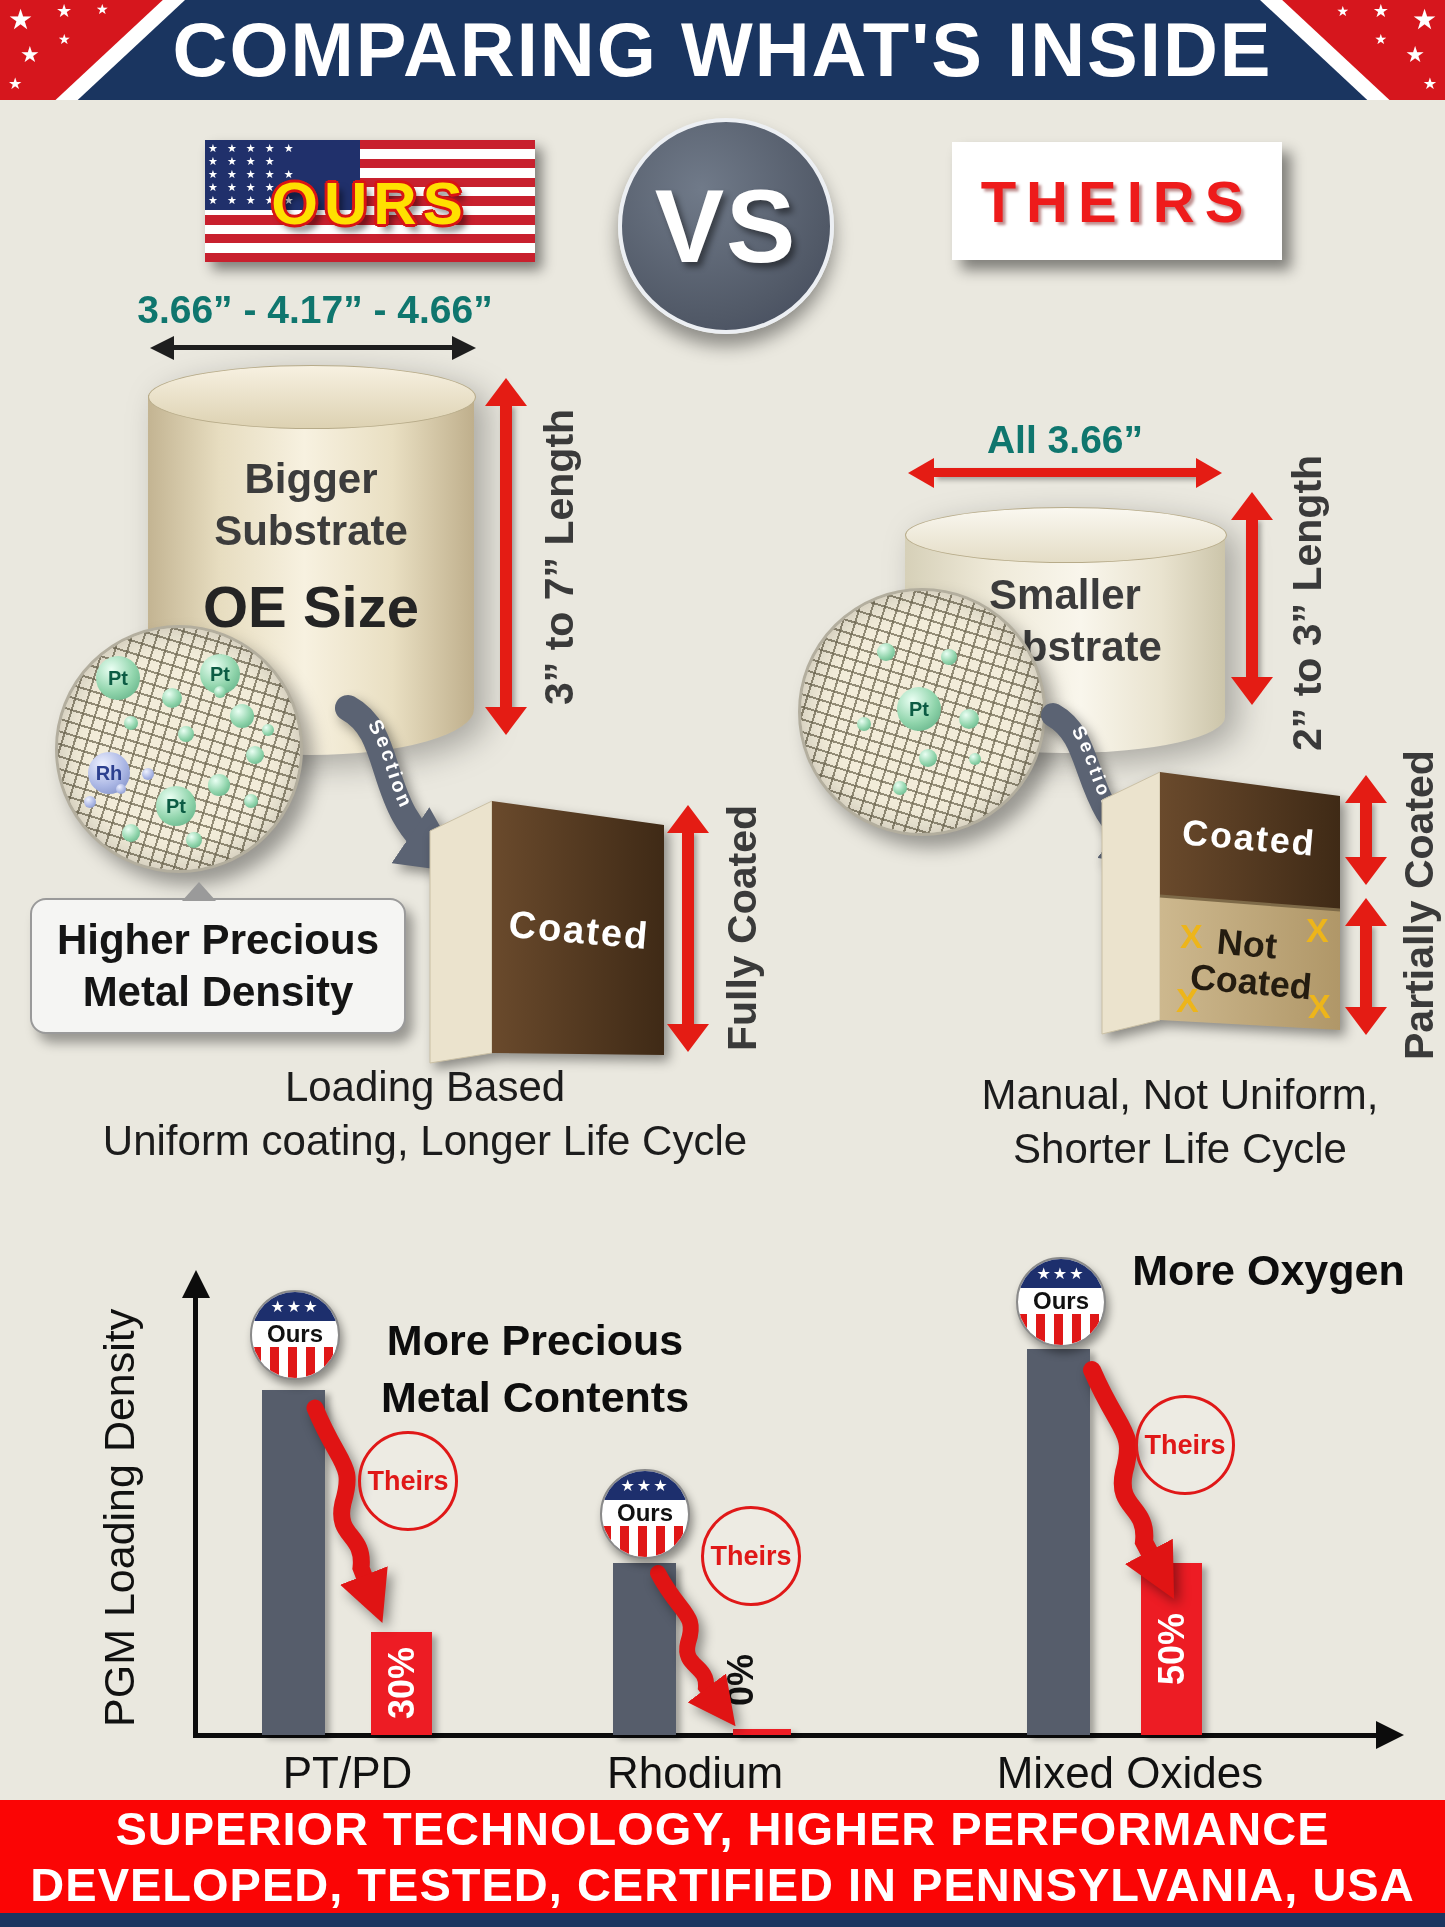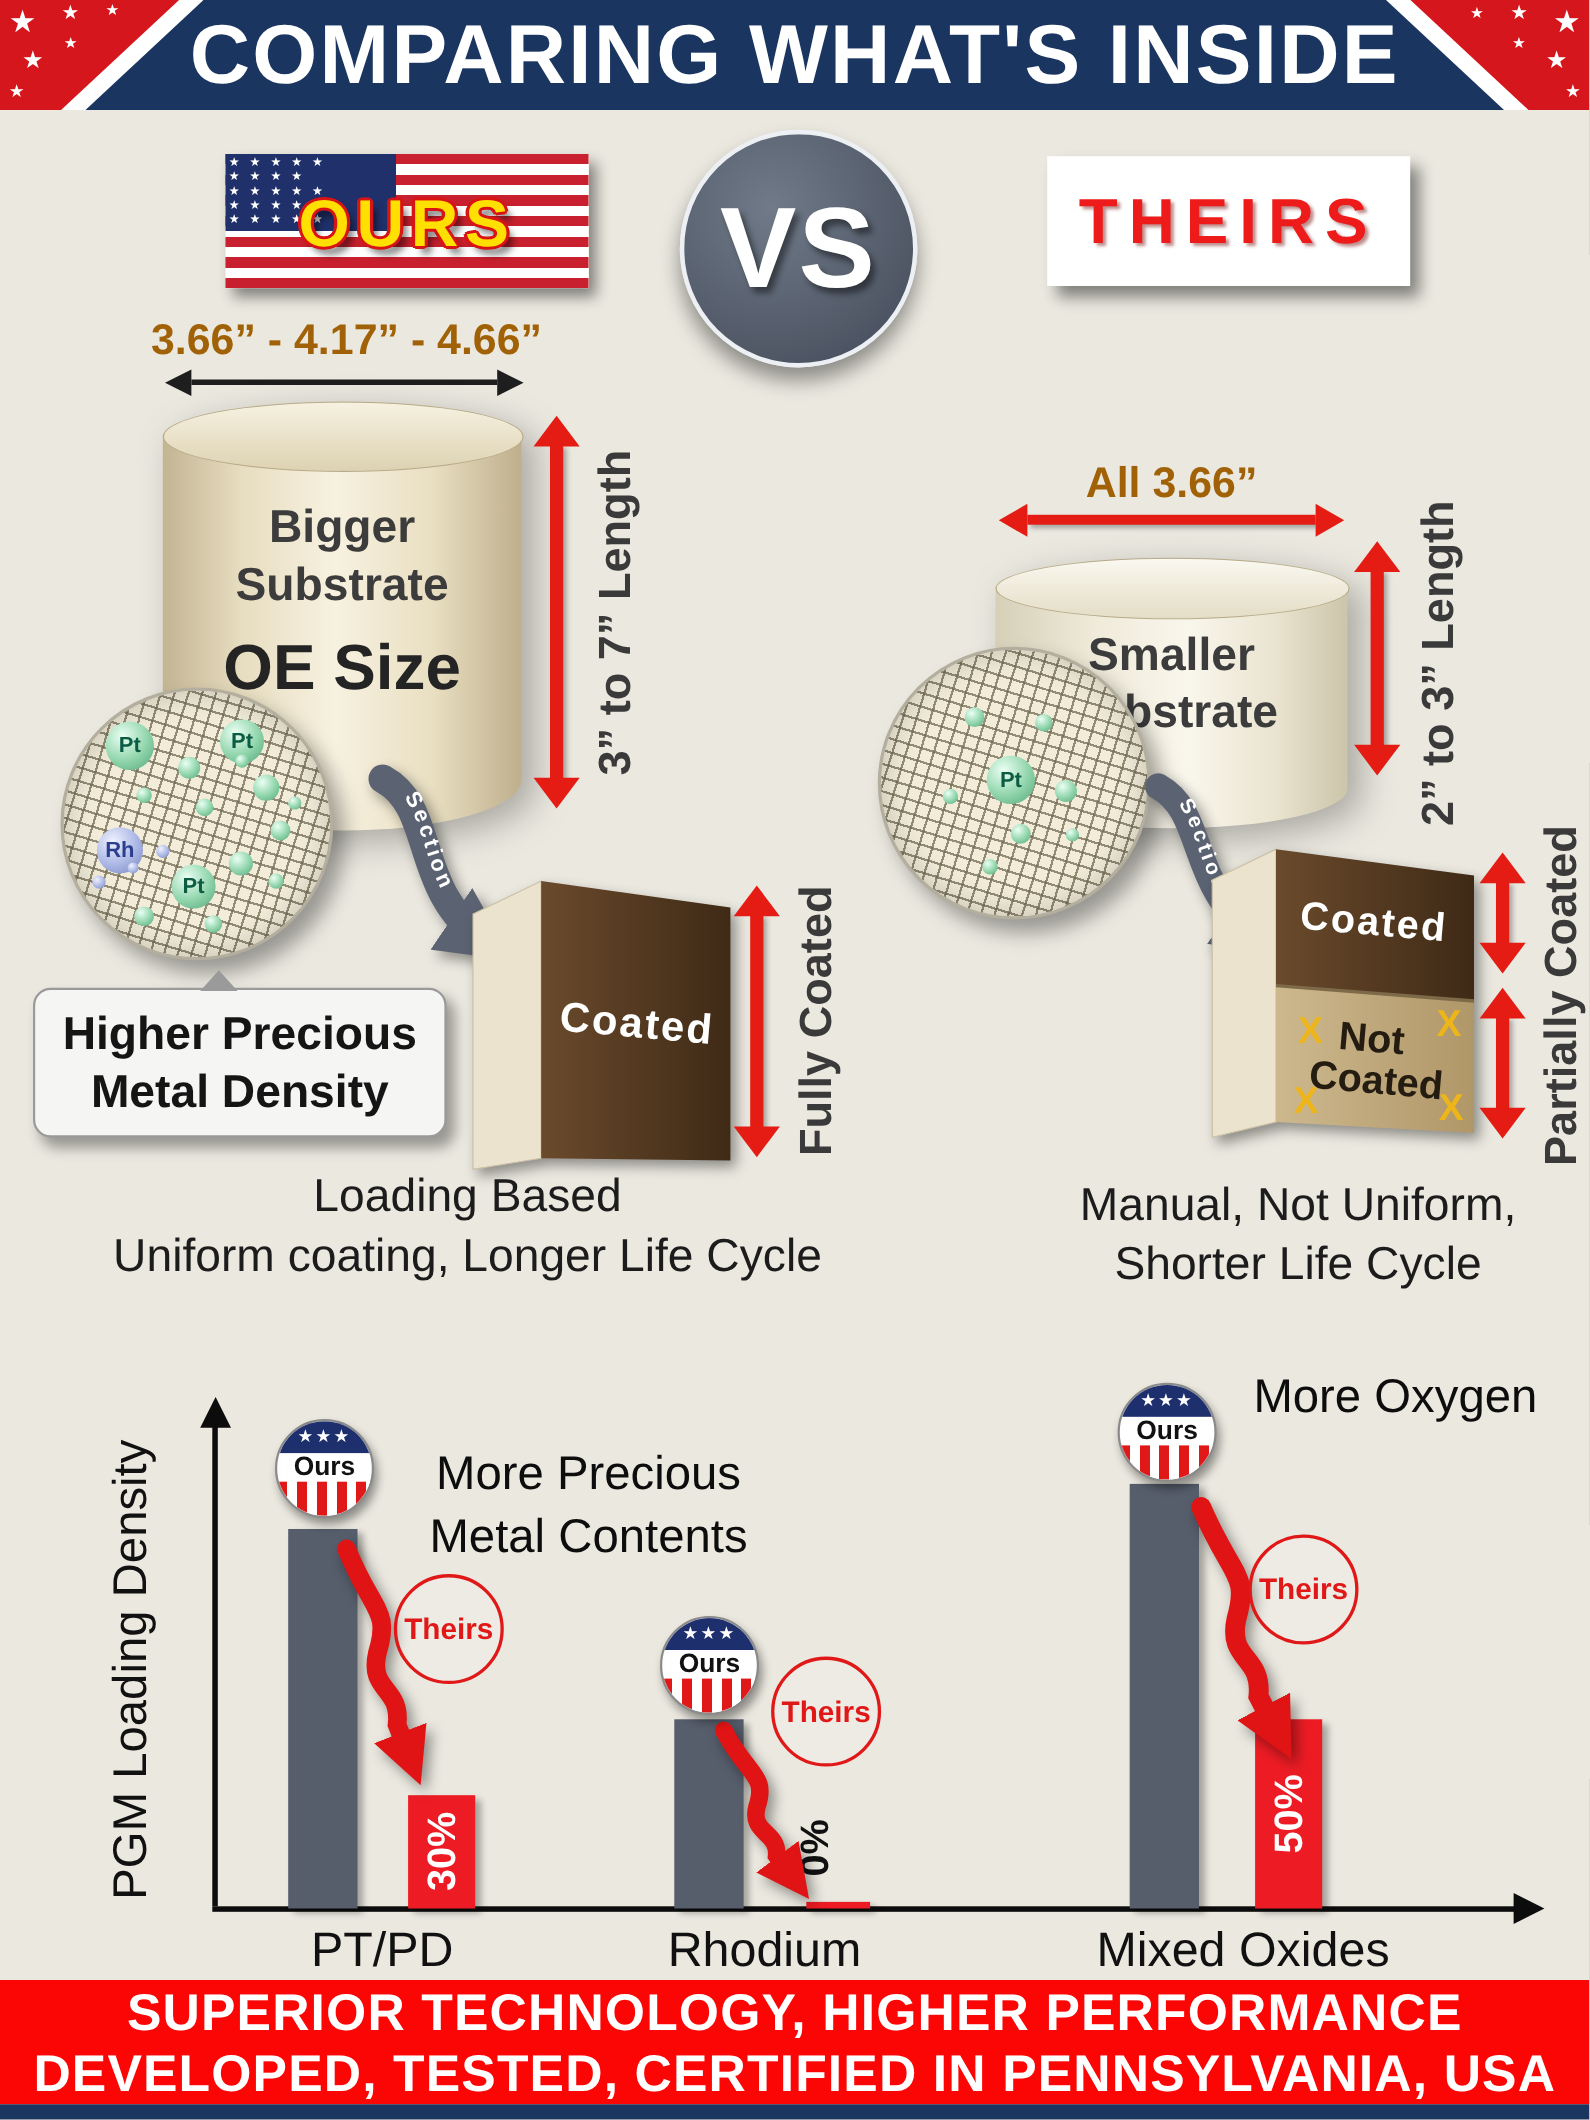--- a/index.html
+++ b/index.html
@@ -63,21 +63,21 @@
         writing-mode:vertical-rl;transform:rotate(180deg);white-space:nowrap;}
 
   
   .cyl{position:absolute;filter:drop-shadow(12px 10px 16px rgba(0,0,0,.28));}
   .cyl-body{position:absolute;left:0;right:0;bottom:0;}
   .cyl-top{position:absolute;left:0;width:100%;border-radius:50%;border:1px solid #b7ab89;}
   .cyl-text{position:absolute;width:100%;text-align:center;}
   .cyl-line{font-size:42px;font-weight:600;color:#3c3c3c;line-height:52px;}
   .cyl-big{font-size:58px;font-weight:800;color:#242424;margin-top:16px;}
 
-  .dim-label{position:absolute;text-align:center;font-size:39px;font-weight:700;color:#a16207;white-space:nowrap;}
+  .dim-label{position:absolute;text-align:center;font-size:39px;font-weight:700;color:#0f766e;white-space:nowrap;}
   .len-label{font-size:41px;font-weight:600;color:#3a3a3a;}
 
   
   .mag{position:absolute;width:242px;height:242px;border-radius:50%;overflow:hidden;
        border:3px solid #b3ae9e;background-color:#f2ecd9;
        background-image:repeating-linear-gradient(17deg,rgba(115,108,85,.75) 0 2px,transparent 2px 12px),
                         repeating-linear-gradient(107deg,rgba(115,108,85,.75) 0 2px,transparent 2px 12px);
        box-shadow:10px 12px 18px rgba(0,0,0,.35), inset 0 0 30px rgba(0,0,0,.2);}
   .dot{position:absolute;border-radius:50%;display:flex;align-items:center;justify-content:center;}
   .dot.g{background:radial-gradient(circle at 35% 30%,#eafff3,#8fd4ab 55%,#55a67c);}
@@ -106,21 +106,21 @@
   .bar-labelwrap{position:absolute;inset:0;display:flex;align-items:center;justify-content:center;overflow:visible;}
   .pct{writing-mode:vertical-rl;transform:rotate(180deg);color:#fff;font-weight:800;font-size:36px;}
   .badge-ours{position:absolute;width:86px;height:86px;border-radius:50%;overflow:hidden;
         border:2px solid #8a8a8a;box-shadow:3px 6px 9px rgba(0,0,0,.4);background:#fff;z-index:4;}
   .b-top{height:34%;background:#1d2f6d;color:#fff;font-size:16px;text-align:center;line-height:29px;letter-spacing:2px;}
   .b-mid{height:30%;display:flex;align-items:center;justify-content:center;font-size:24px;font-weight:800;color:#111;}
   .b-bot{height:36%;background:repeating-linear-gradient(90deg,#e01818 0 9px,#fff 9px 18px);}
   .badge-theirs{position:absolute;width:94px;height:94px;border-radius:50%;border:3px solid #e01818;
         color:#e01818;display:flex;align-items:center;justify-content:center;
         font-size:27px;font-weight:800;z-index:4;background:rgba(255,255,255,.15);}
-  .ann{position:absolute;text-align:center;font-size:43px;font-weight:400;color:#0d0d0d;line-height:57px;}
+  .ann{position:absolute;text-align:center;font-size:43px;font-weight:700;color:#0d0d0d;line-height:57px;}
   .cat{position:absolute;text-align:center;font-size:44px;color:#111;top:1748px;}
 
   
   .footer{position:absolute;left:0;top:1800px;width:100%;height:113px;background:#fb0505;
         display:flex;flex-direction:column;justify-content:center;text-align:center;color:#fff;}
   .footer-line{font-size:47px;font-weight:800;line-height:56px;letter-spacing:1px;white-space:nowrap;}
   .footer-strip{position:absolute;left:0;top:1913px;width:100%;height:14px;background:#1a3560;}
 </style>
 </head>
 <body>

